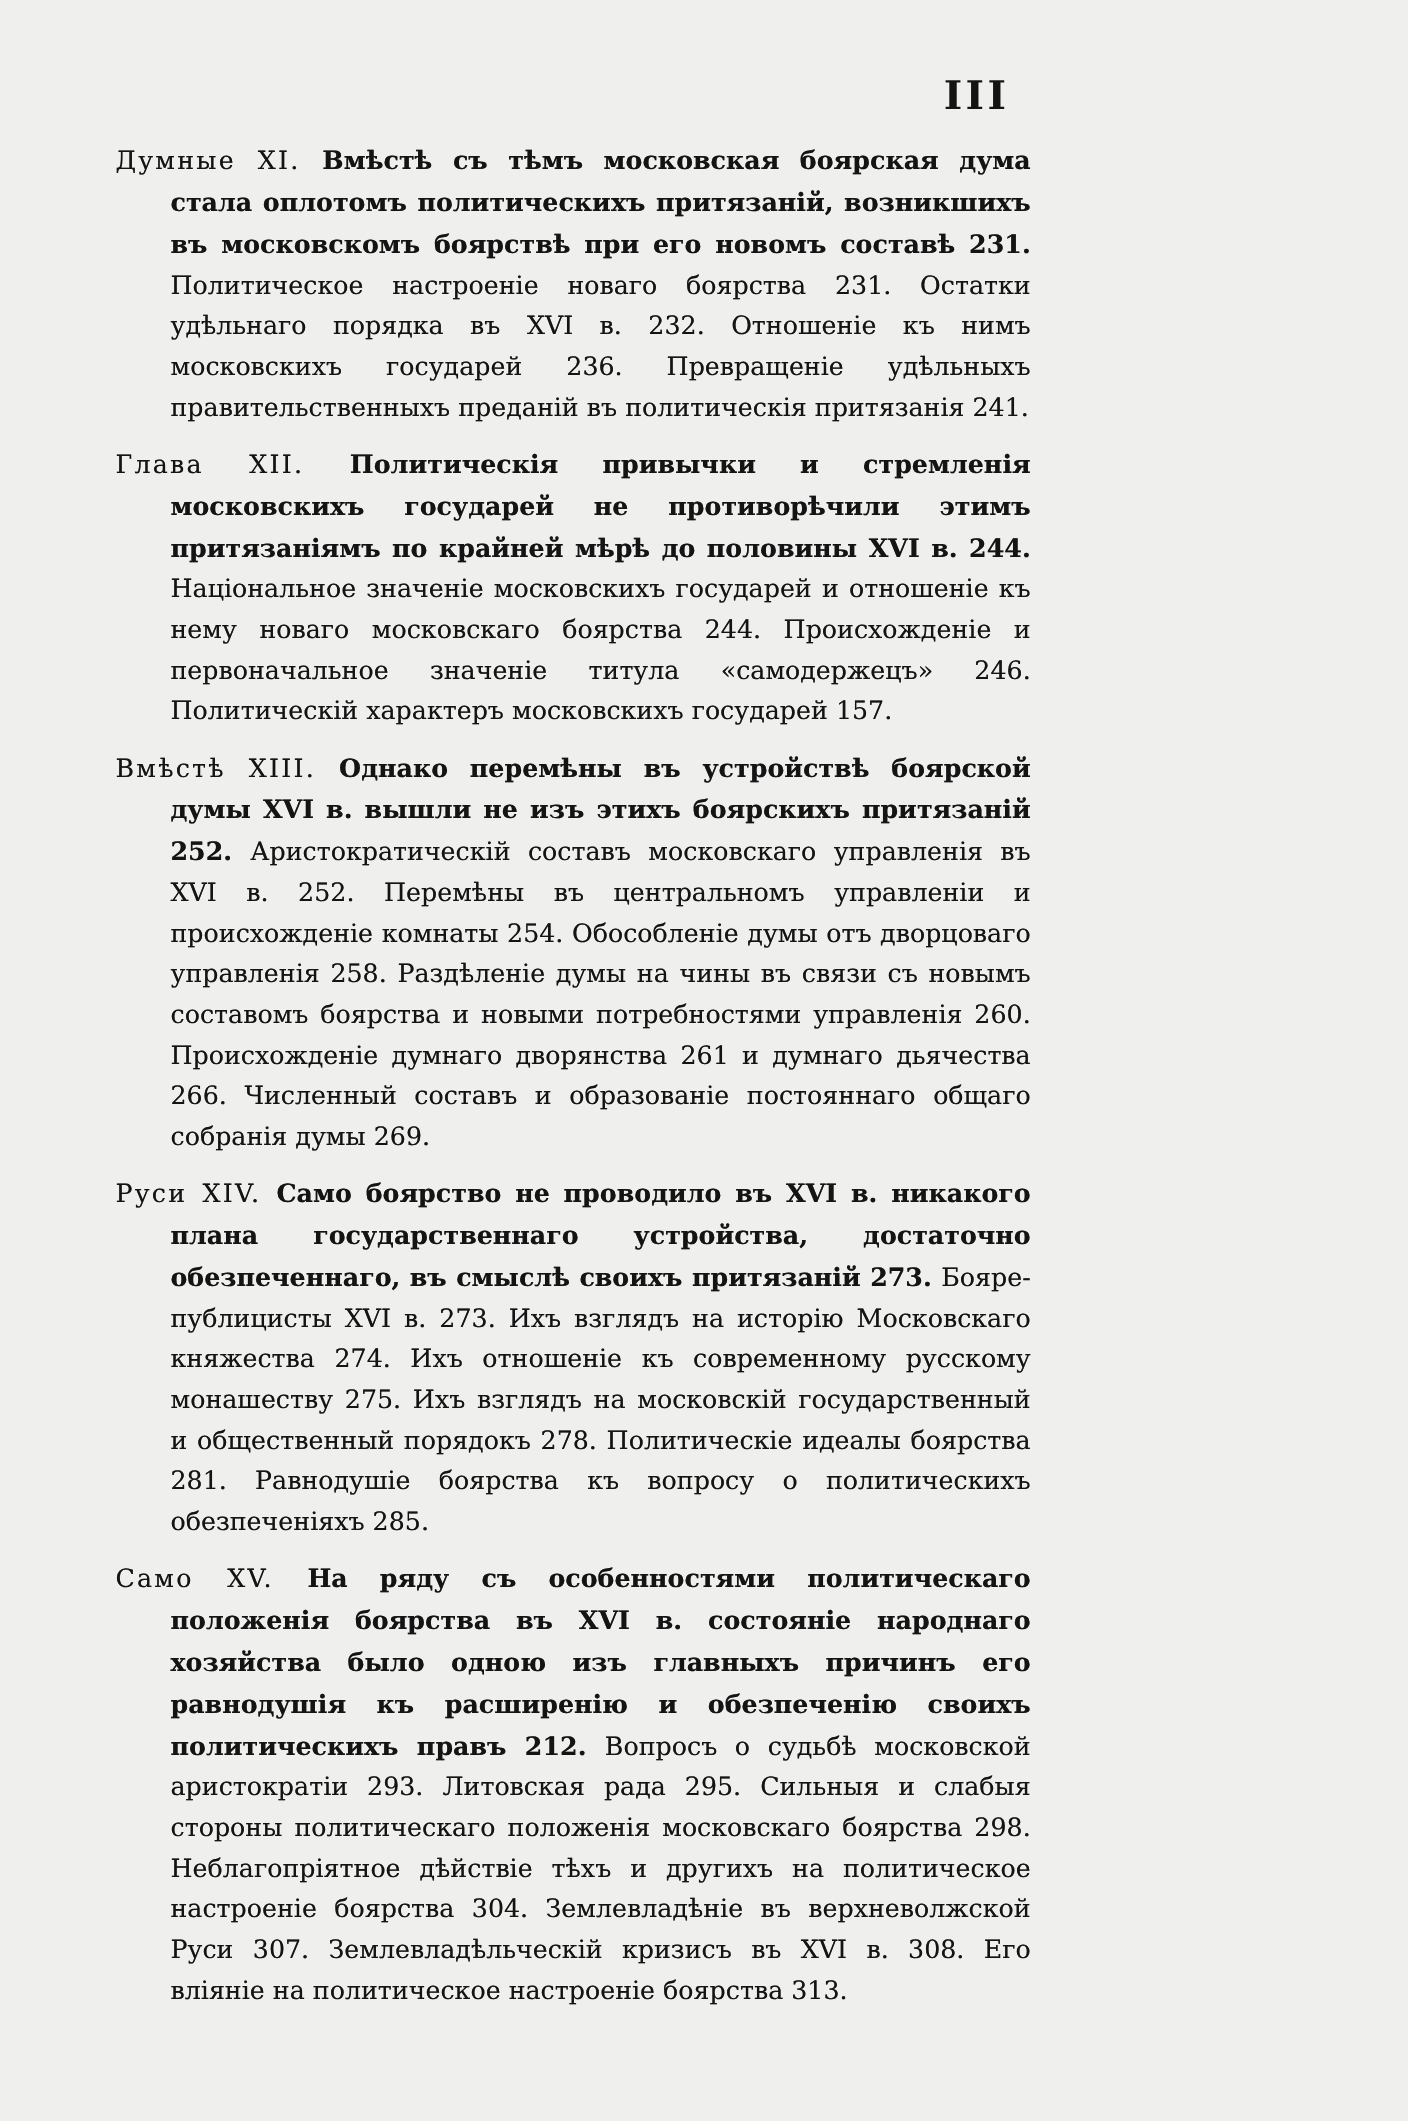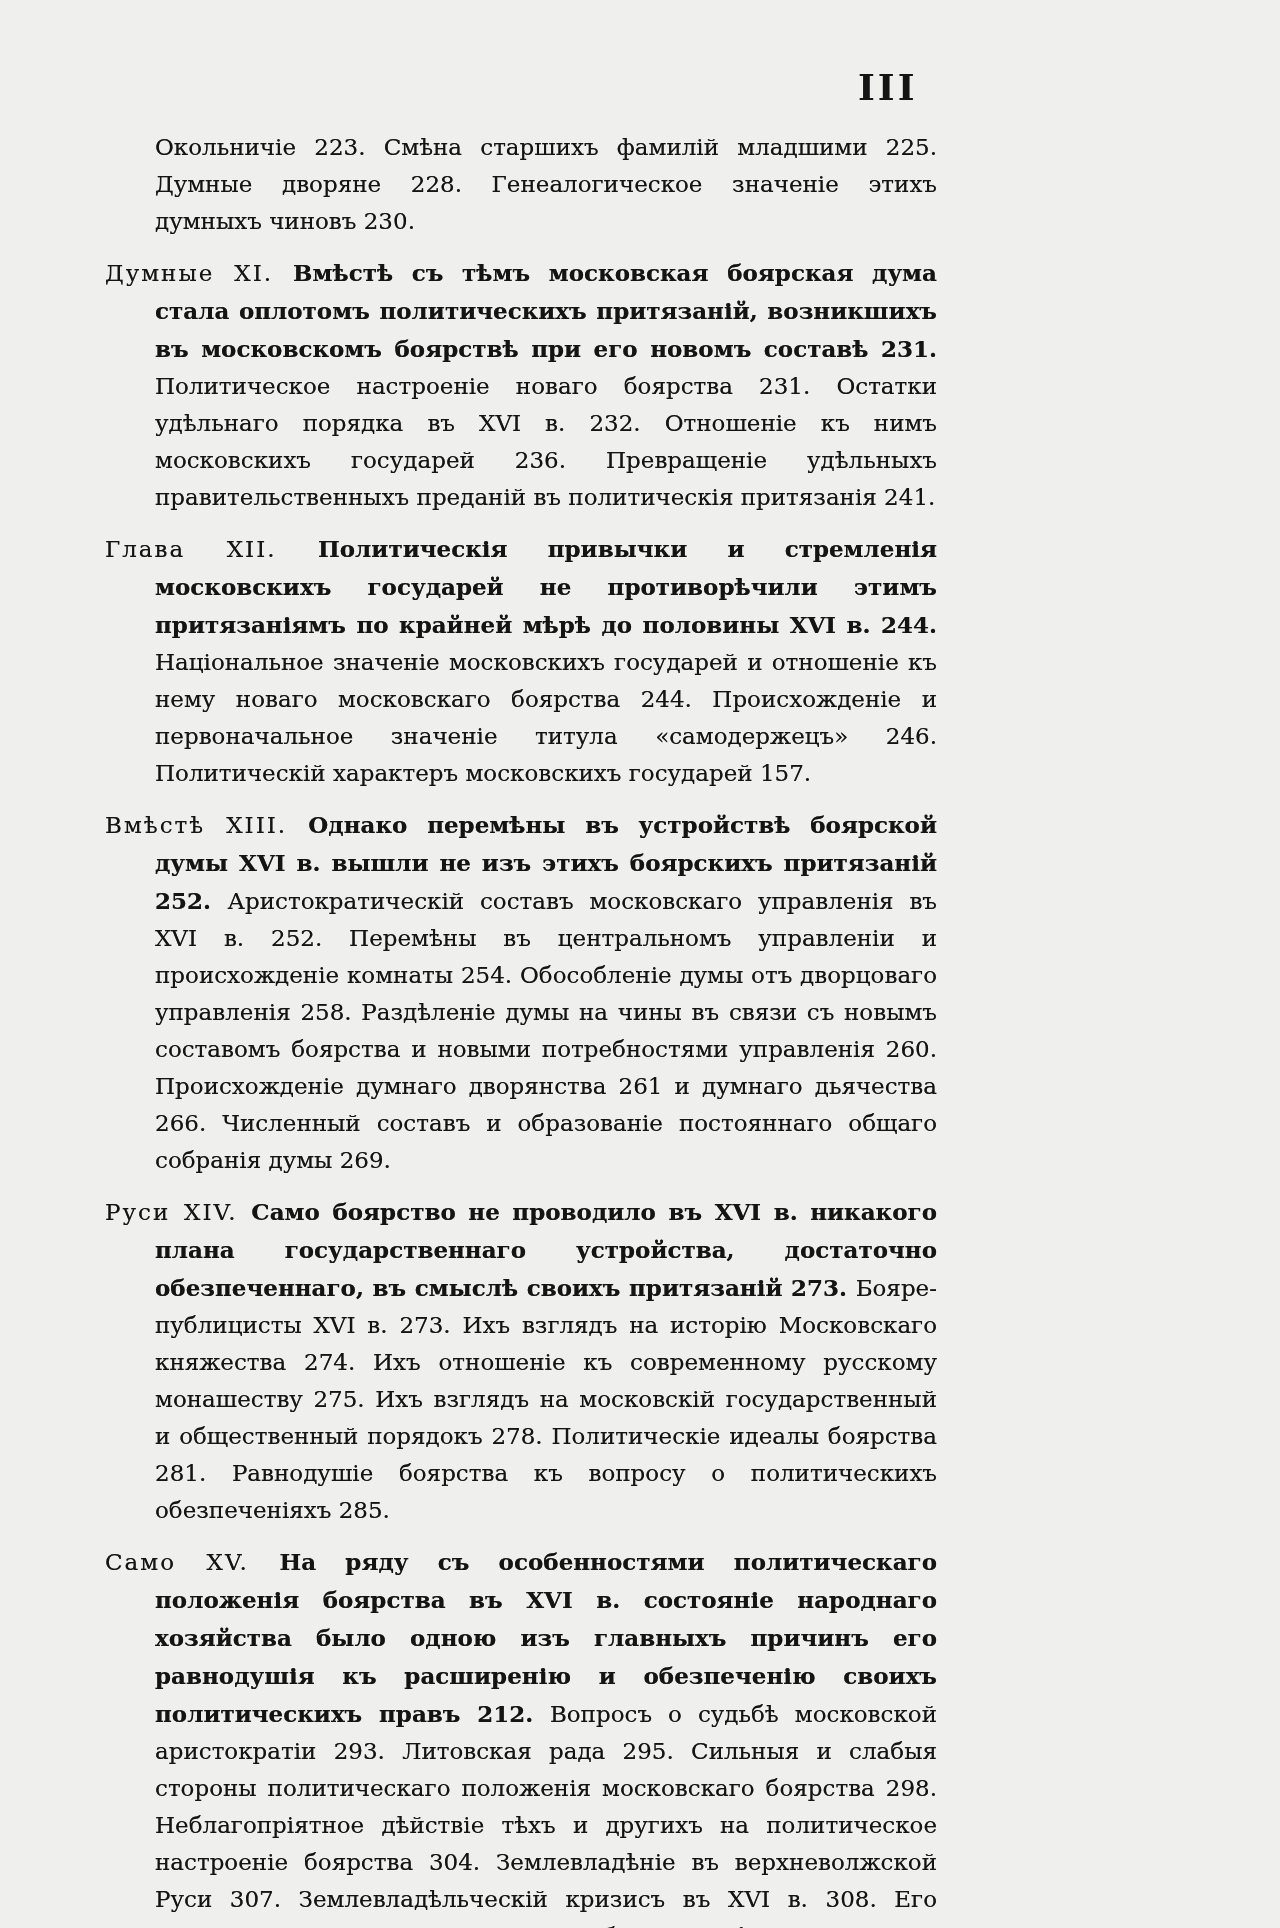--- a/index.html
+++ b/index.html
@@ -51,25 +51,20 @@
   .chapter-topics {
     font-weight: normal;
   }
 </style>
 </head>
 <body>
 
 <div class="page">
   <div class="page-number">III</div>
   <div class="toc">
-  <p class="entry continuation">
-    <span class="chapter-label"></span>
-    <span class="chapter-thesis"></span>
-    <span class="chapter-topics">Окольничіе 223. Смѣна старшихъ фамилій младшими 225. Думные дворяне 228. Генеалогическое значеніе этихъ думныхъ чиновъ 230.</span>
-  </p>
 
   <p class="entry">
     <span class="chapter-label">Думные XI. </span>
     <span class="chapter-thesis">Вмѣстѣ съ тѣмъ московская боярская дума стала оплотомъ политическихъ притязаній, возникшихъ въ московскомъ боярствѣ при его новомъ составѣ 231. </span>
     <span class="chapter-topics">Политическое настроеніе новаго боярства 231. Остатки удѣльнаго порядка въ XVI в. 232. Отношеніе къ нимъ московскихъ государей 236. Превращеніе удѣльныхъ правительственныхъ преданій въ политическія притязанія 241.</span>
   </p>
 
   <p class="entry">
     <span class="chapter-label">Глава XII. </span>
     <span class="chapter-thesis">Политическія привычки и стремленія московскихъ государей не противорѣчили этимъ притязаніямъ по крайней мѣрѣ до половины XVI в. 244. </span>

